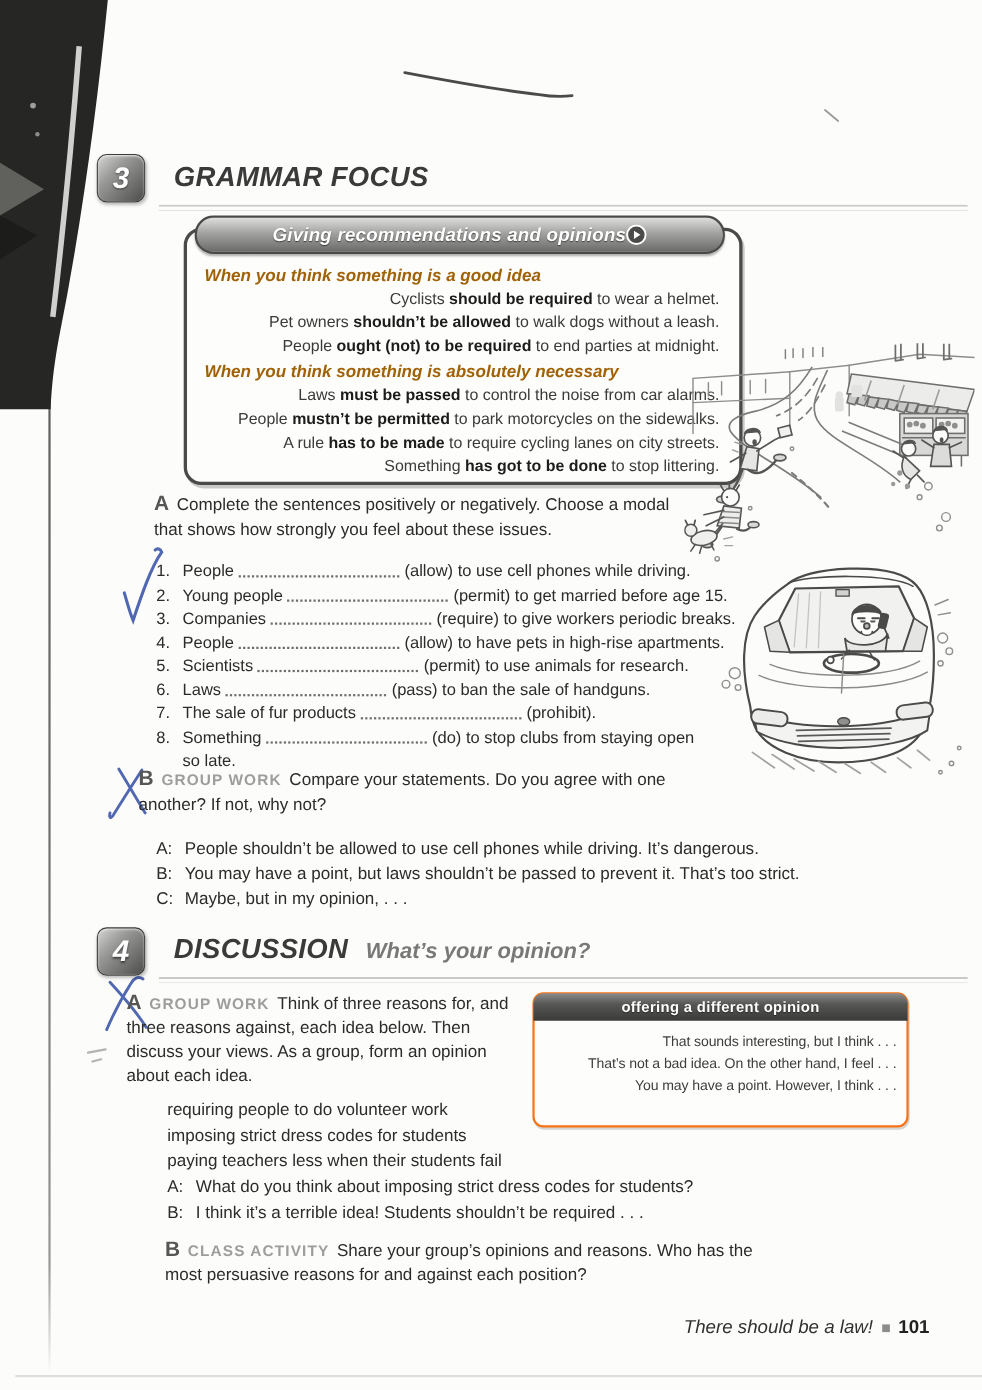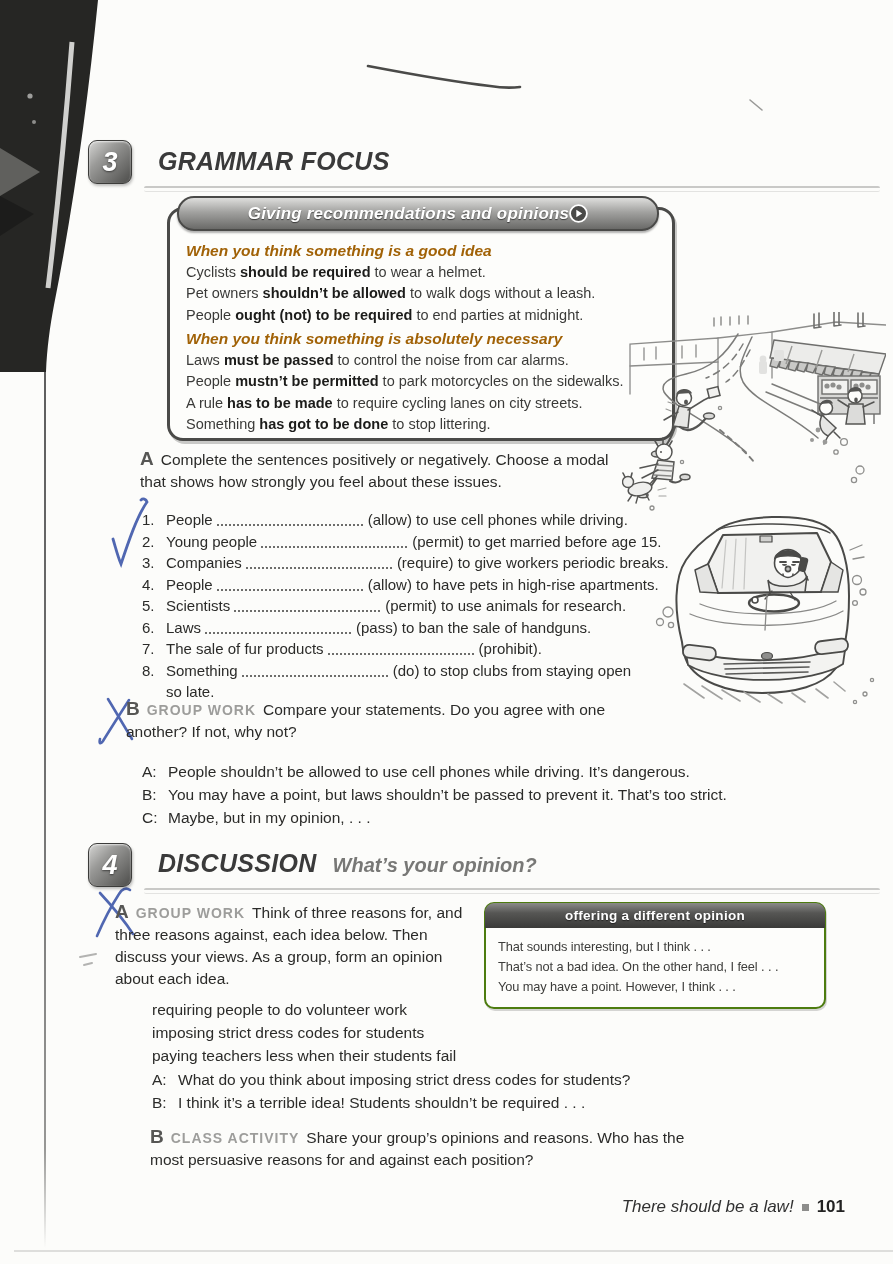--- a/index.html
+++ b/index.html
@@ -29,42 +29,42 @@
   .gbox{left:167px;top:207px;width:502px;min-height:228px;background:#fdfdfb;
         border:3px solid #4a4a48;border-radius:16px;box-shadow:2px 3px 0 #c9c9c7;}
   .gpill{left:177px;top:196px;width:478px;height:31px;border-radius:17px;
         background:linear-gradient(180deg,#dededc 0%,#a2a2a0 45%,#6a6a68 100%);
         border:2px solid #4a4a48;display:flex;align-items:center;justify-content:center;gap:0;
         box-shadow:0 2px 2px rgba(0,0,0,.3);}
   .gpill .txt{color:#fff;font-weight:bold;font-style:italic;font-size:17px;letter-spacing:.2px;
         text-shadow:0 1px 1px rgba(0,0,0,.55);white-space:nowrap;}
   .gbox-content{position:absolute;left:186px;top:238px;width:468px;}
   .ghead{font-size:15.5px;font-weight:bold;font-style:italic;color:#a16207;line-height:21.5px;margin-top:2px;}
-  .gsent{font-size:14.5px;color:#3a3a38;line-height:21.5px;}
+  .gsent{font-size:14.5px;color:#3a3a38;line-height:21.5px;text-align:right;}
   .gsent b{color:#1c1c1a;}
 
   
   .lead{font-size:15.5px;line-height:22px;color:#2b2b29;}
   .lead .lab{font-size:19px;font-weight:bold;color:#565654;margin-right:7px;}
   .lead .tag{font-size:14px;font-weight:bold;color:#9d9d9b;letter-spacing:1px;margin-right:7px;}
   .exrow{display:flex;font-size:15px;line-height:21.5px;color:#2b2b29;}
   .exrow .n{width:24px;flex:0 0 24px;}
   .blank{display:inline-block;width:146px;border-bottom:2px dotted #6d6d6b;height:12px;margin:0 5px -1px 4px;}
   .drow{display:flex;font-size:15.5px;line-height:23px;color:#2b2b29;}
   .drow .sp{width:26px;flex:0 0 26px;}
   .idea{font-size:15.5px;line-height:23px;color:#2b2b29;}
 
   
-  .obox{left:484px;top:902px;width:338px;background:#fdfdfb;border:2px solid #4d7c0f;border-radius:10px;
-        box-shadow:1px 2px 0 #d4d4d2;}
+  .obox{left:484px;top:902px;width:338px;background:#fdfdfb;border:2px solid #f97316;border-radius:10px;
+        box-shadow:1px 2px 0 #d4d4d2;text-align:right;}
   .obox-head{height:25px;margin:-1px -1px 0 -1px;border-radius:9px 9px 0 0;
         background:linear-gradient(180deg,#8b8b89 0%,#565654 40%,#3a3a38 100%);
         display:flex;align-items:center;justify-content:center;}
   .obox-head span{color:#fff;font-weight:bold;font-size:13.5px;letter-spacing:.3px;text-shadow:0 1px 1px rgba(0,0,0,.5);}
-  .obox-body{padding:9px 9px 10px 12px;}
+  .obox-body{padding:9px 9px 26px 12px;}
   .oline{font-size:12.8px;line-height:20px;color:#3d3d3b;white-space:nowrap;letter-spacing:-.1px;}
 
   
   .footer{right:48px;top:1197px;display:flex;align-items:center;gap:8px;}
   .f-title{font-style:italic;font-size:17px;color:#33333一1;color:#313131;}
   .f-sq{width:7px;height:7px;background:#8d8d8b;}
   .f-page{font-weight:bold;font-size:17px;color:#222;}
   .bottom-line{left:14px;top:1250px;width:879px;height:2px;background:#dededc;}
 
   svg{display:block;}

